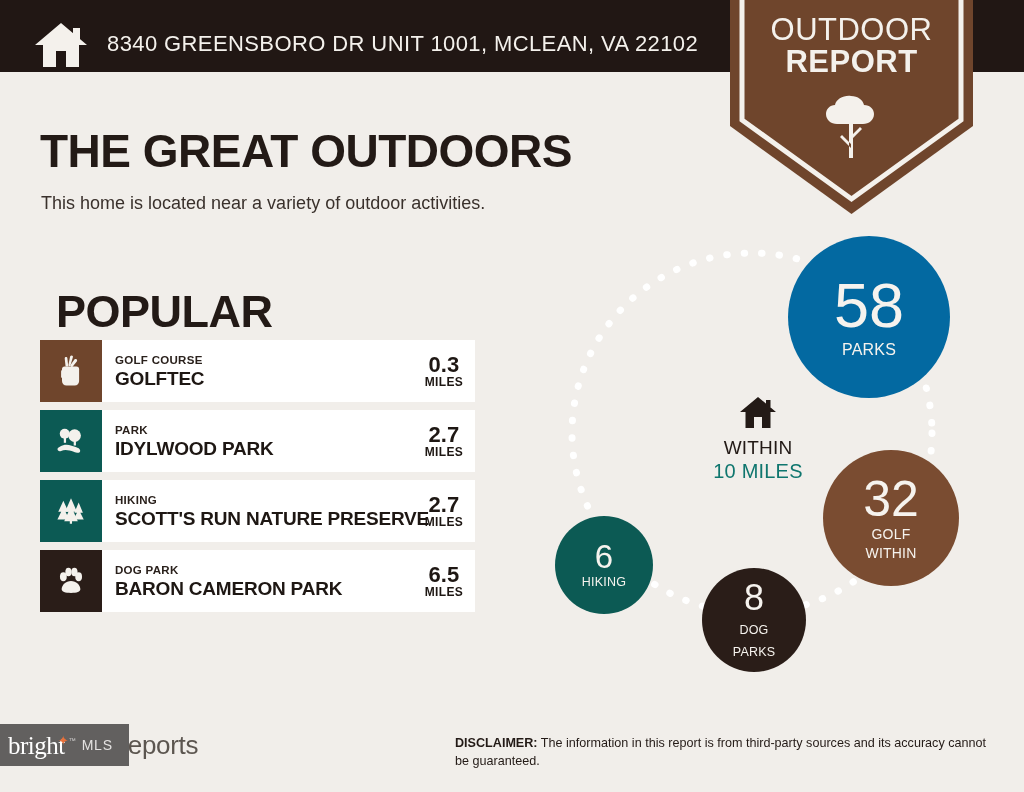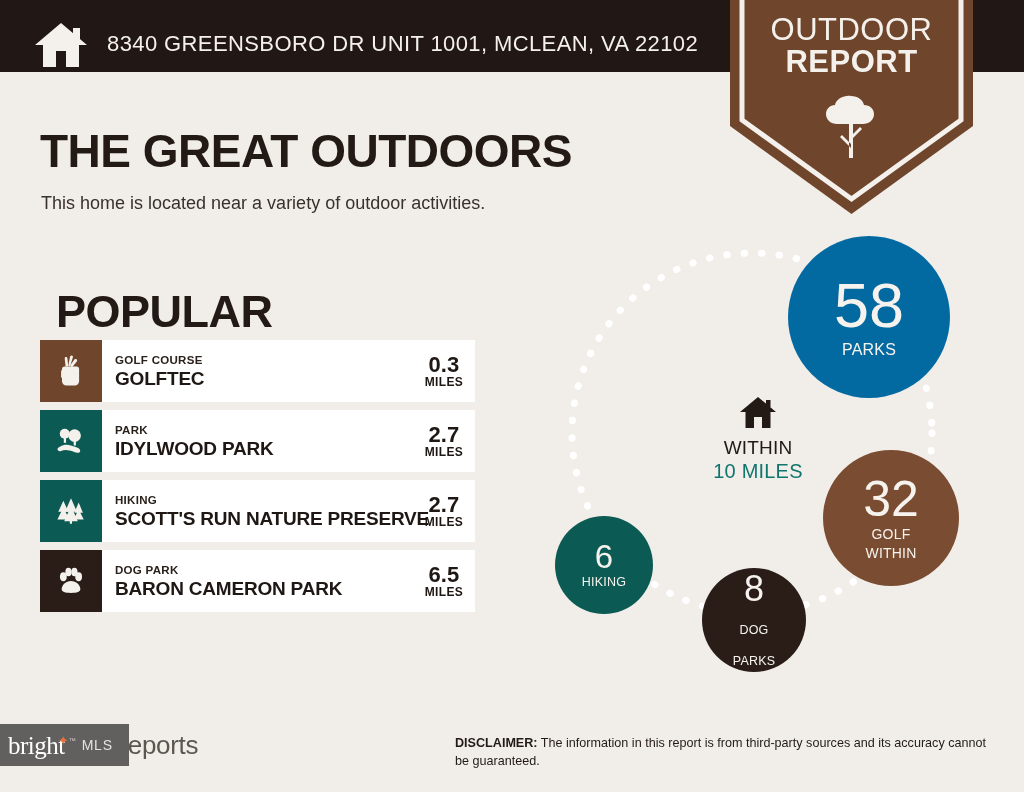--- a/index.html
+++ b/index.html
@@ -224,21 +224,21 @@
   }
   .bubble-golf .bubble-num { font-size: 50px; }
   .bubble-golf .bubble-label { font-size: 14px; margin-top: 4px; }
 
   .bubble-dog {
     left: 182px; top: 340px;
     width: 104px; height: 104px;
     background: #2a1d18;
   }
   .bubble-dog .bubble-num { font-size: 36px; }
-  .bubble-dog .bubble-label { font-size: 12.5px; margin-top: 18px; }
+  .bubble-dog .bubble-label { font-size: 12.5px; margin-top: 9px; }
 
   .bubble-hiking {
     left: 35px; top: 288px;
     width: 98px; height: 98px;
     background: #0c5a54;
   }
   .bubble-hiking .bubble-num { font-size: 33px; }
   .bubble-hiking .bubble-label { font-size: 12.5px; margin-top: 3px; }
 
   .center-block {

